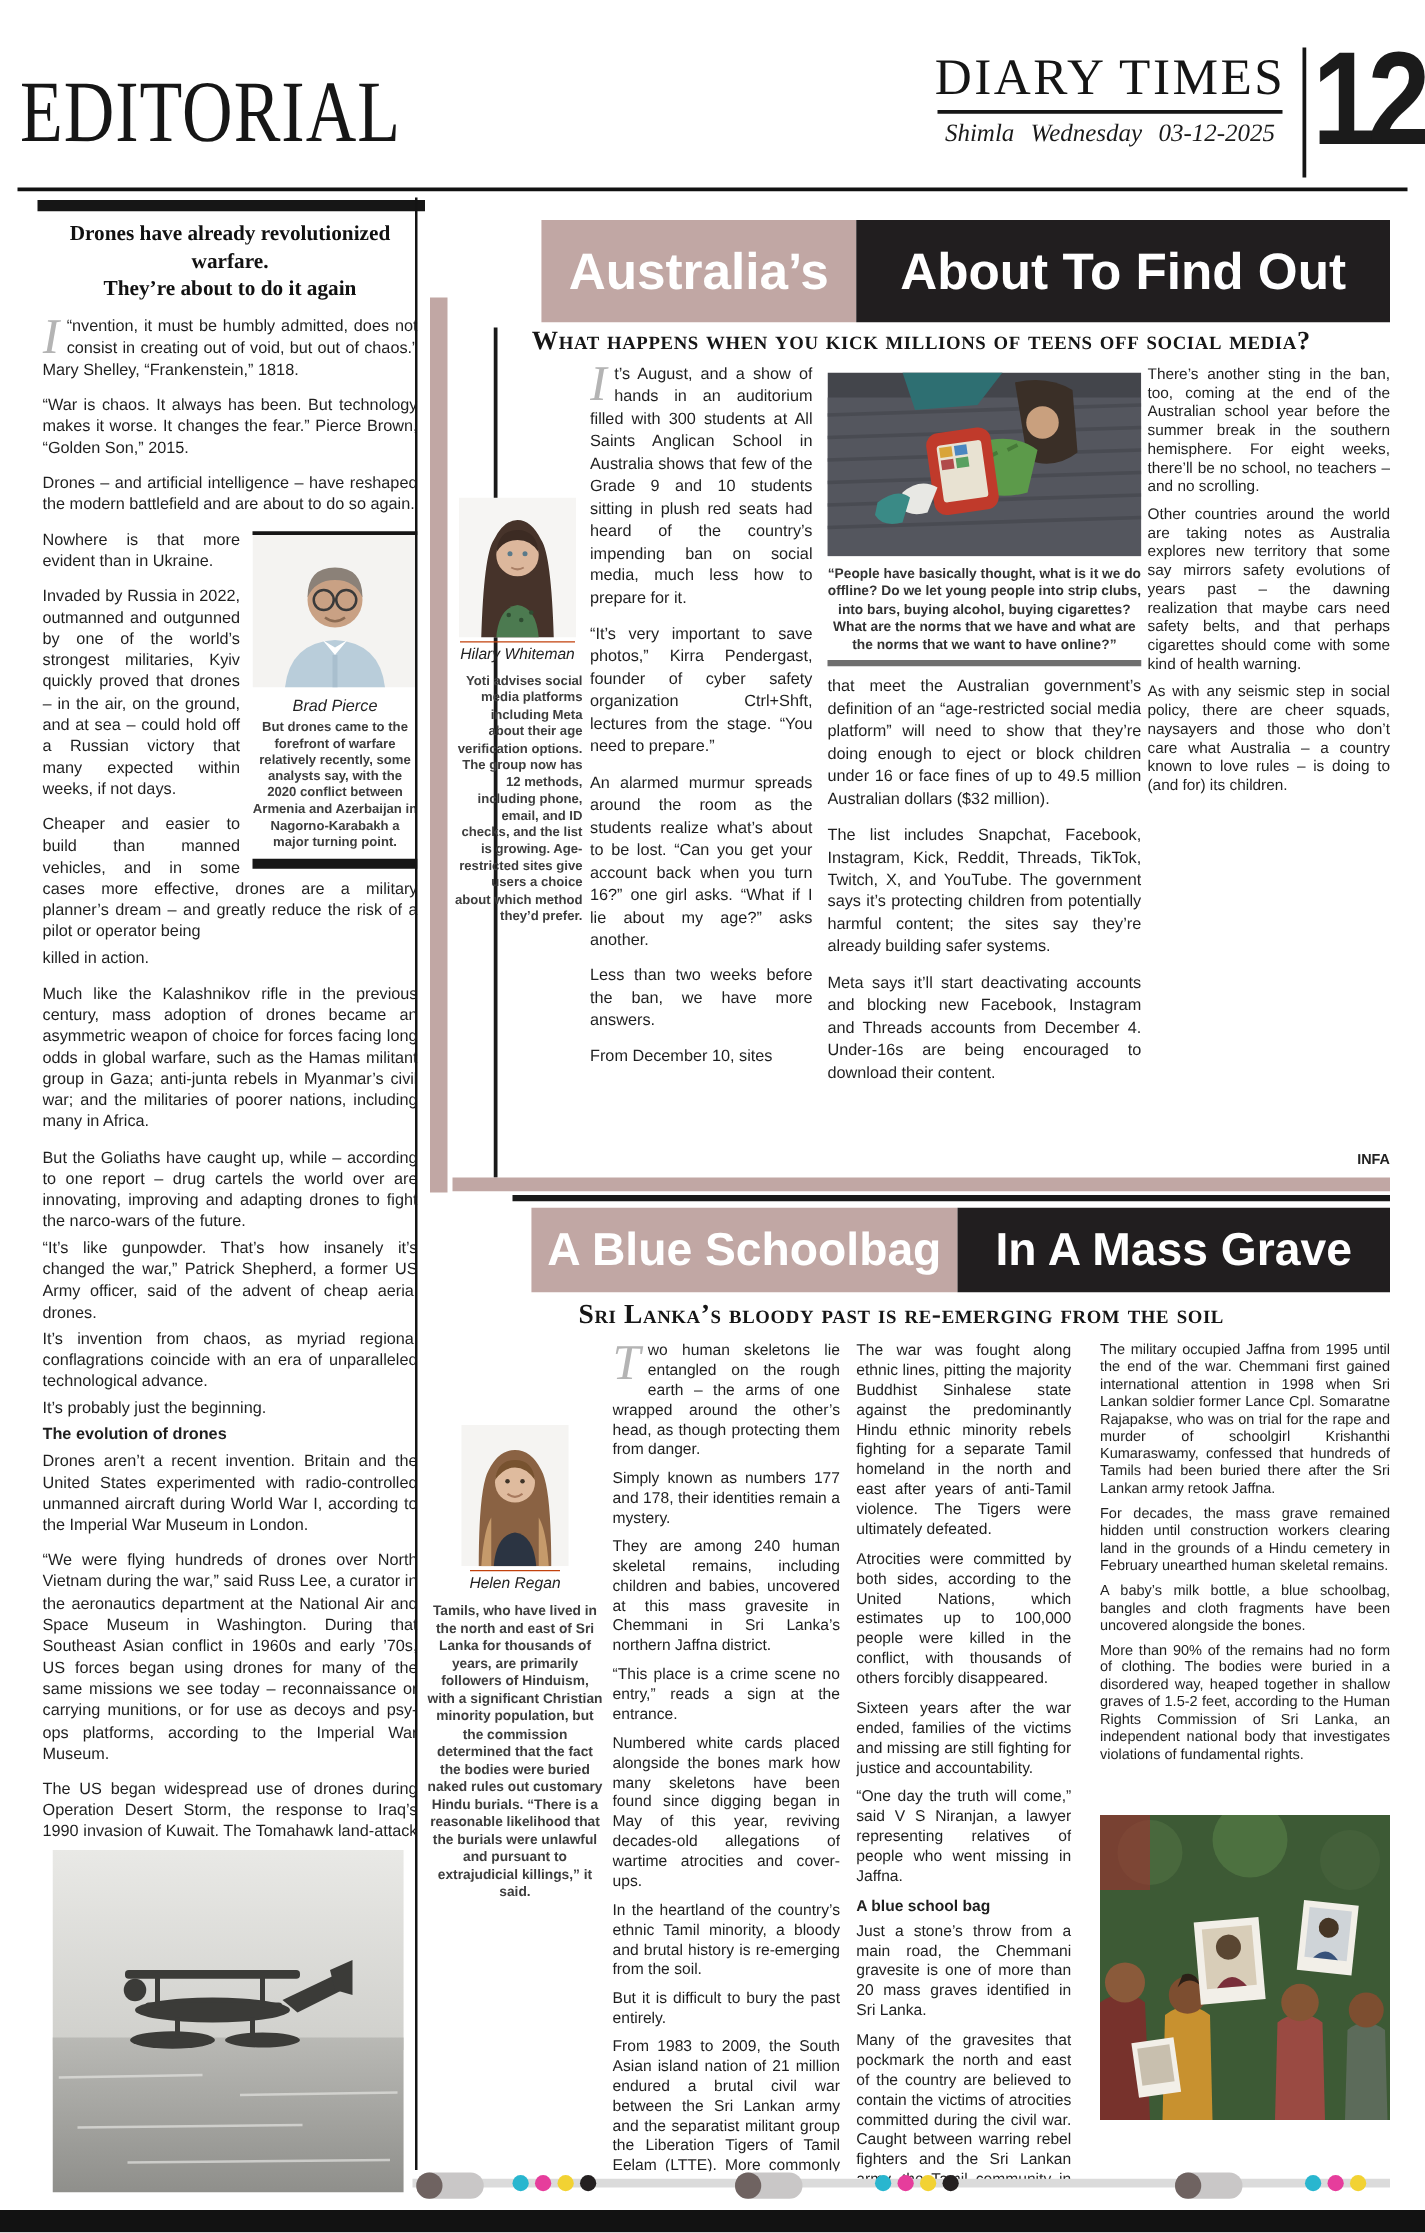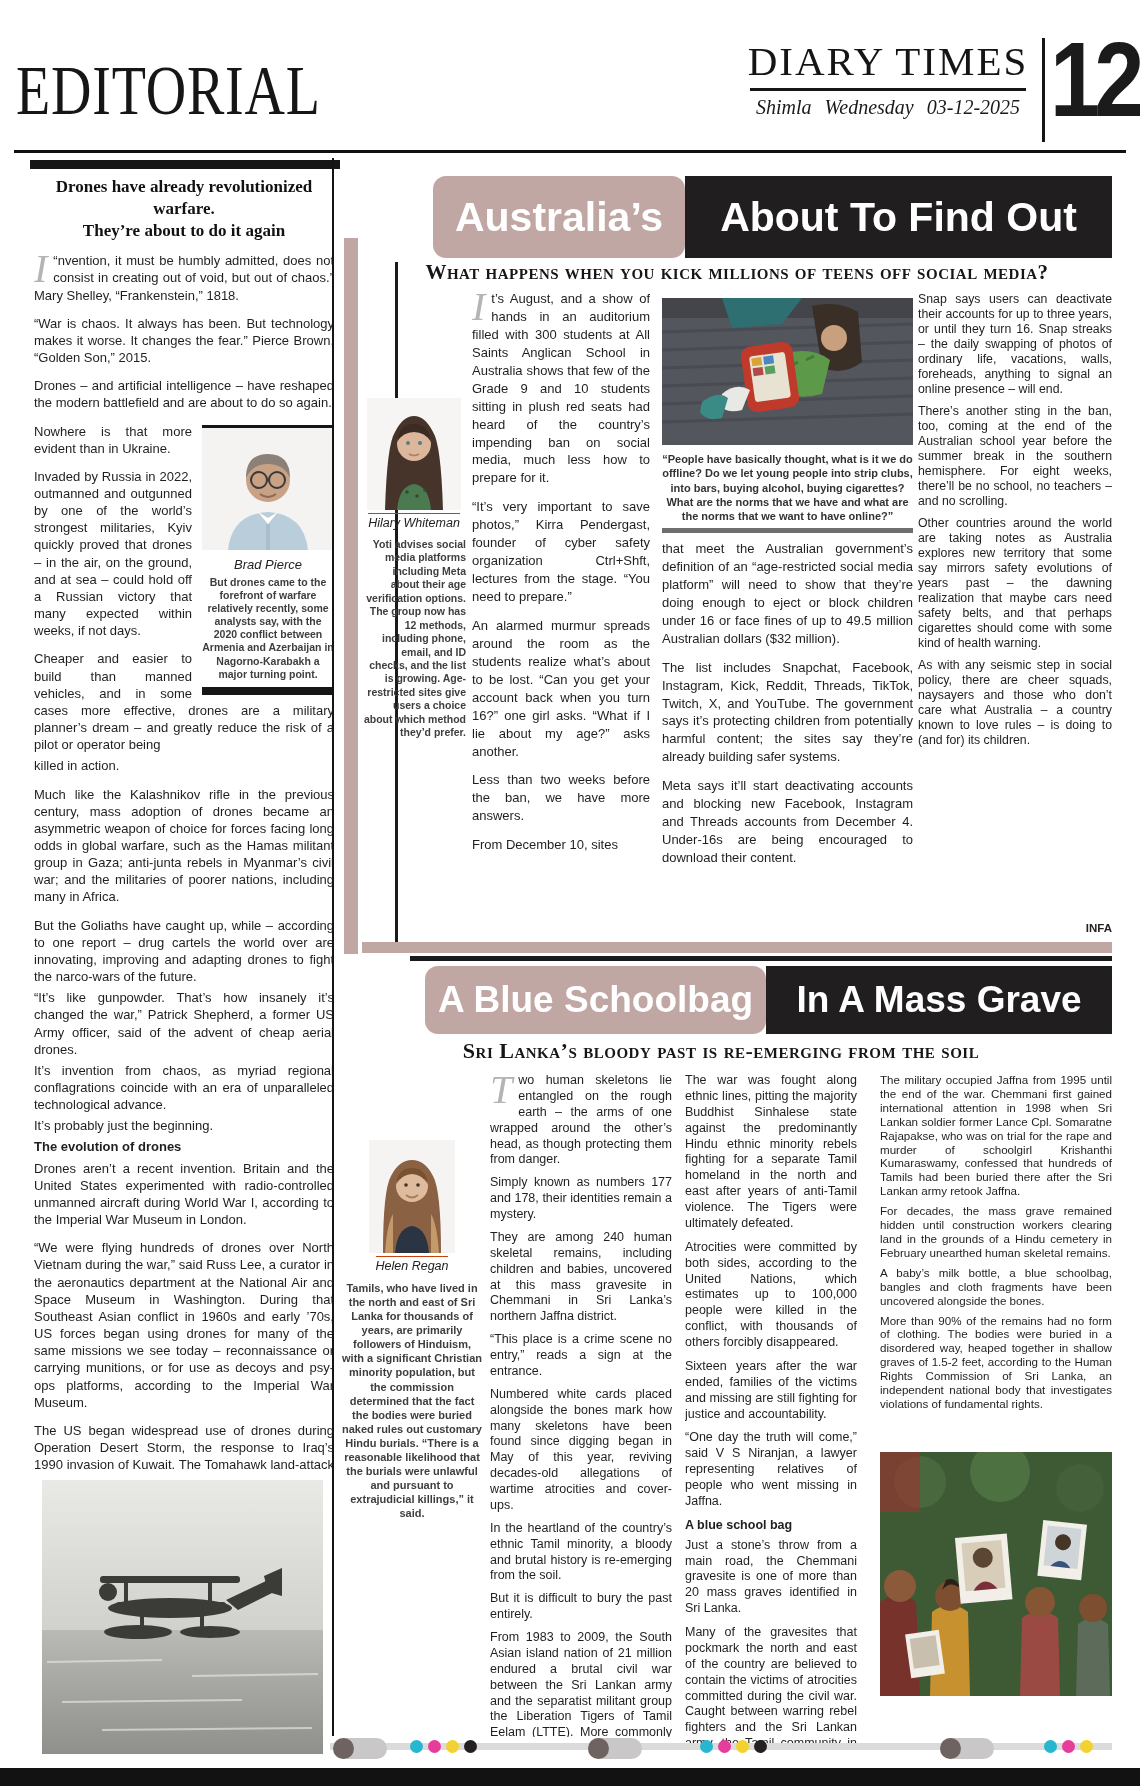--- a/index.html
+++ b/index.html
@@ -38,21 +38,21 @@
 
   .seaplane{left:42px;top:1480px;width:281px;height:274px;}
 
   
   .vdivider{left:332px;top:158px;width:2px;height:1578px;background:#141414;}
   .mauve-strip{left:344px;top:238px;width:14px;height:716px;background:#c1a7a4;}
 
   
   .band{display:flex;overflow:hidden;}
   .band .accent,.band .dark{display:flex;align-items:center;justify-content:center;}
-  .band .accent{background:#c1a7a4;border-radius:13px;}
+  .band .accent{background:#c1a7a4;}
   .band .dark{background:#211e1f;flex:1;}
   .band span{color:#fff;font-weight:bold;white-space:nowrap;}
   .band-au{left:433px;top:176px;width:679px;height:82px;}
   .band-au .accent{width:252px;}
   .band-au span{font-size:41px;}
   .band-sl{left:425px;top:966px;width:687px;height:68px;}
   .band-sl .accent{width:341px;}
   .band-sl span{font-size:37px;}
 
   .subtitle{position:absolute;text-align:center;font-family:"Liberation Serif",serif;font-weight:bold;
@@ -269,21 +269,20 @@
   <div class="abs au-caption">“People have basically thought, what is it we do offline? Do we let young people into strip clubs, into bars, buying alcohol, buying cigarettes? What are the norms that we have and what are the norms that we want to have online?”</div>
   <div class="abs au-rule"></div>
 
   <div class="newscol au-col2">
     <p class="para">that meet the Australian government’s definition of an “age-restricted social media platform” will need to show that they’re doing enough to eject or block children under 16 or face fines of up to 49.5 million Australian dollars ($32 million).</p>
     <p class="para">The list includes Snapchat, Facebook, Instagram, Kick, Reddit, Threads, TikTok, Twitch, X, and YouTube. The government says it’s protecting children from potentially harmful content; the sites say they’re already building safer systems.</p>
     <p class="para">Meta says it’ll start deactivating accounts and blocking new Facebook, Instagram and Threads accounts from December 4. Under-16s are being encouraged to download their content.</p>
   </div>
 
   <div class="newscol au-col3">
-    <p class="para">Snap says users can deactivate their accounts for up to three years, or until they turn 16. Snap streaks – the daily swapping of photos of ordinary life, vacations, walls, foreheads, anything to signal an online presence – will end.</p>
     <p class="para">There’s another sting in the ban, too, coming at the end of the Australian school year before the summer break in the southern hemisphere. For eight weeks, there’ll be no school, no teachers – and no scrolling.</p>
     <p class="para">Other countries around the world are taking notes as Australia explores new territory that some say mirrors safety evolutions of years past – the dawning realization that maybe cars need safety belts, and that perhaps cigarettes should come with some kind of health warning.</p>
     <p class="para">As with any seismic step in social policy, there are cheer squads, naysayers and those who don’t care what Australia – a country known to love rules – is doing to (and for) its children.</p>
   </div>
   <div class="abs credit">INFA</div>
 
   <div class="abs au-bottom-mauve"></div>
   <div class="abs sl-top-rule"></div>
 
   <div class="abs band band-sl">

